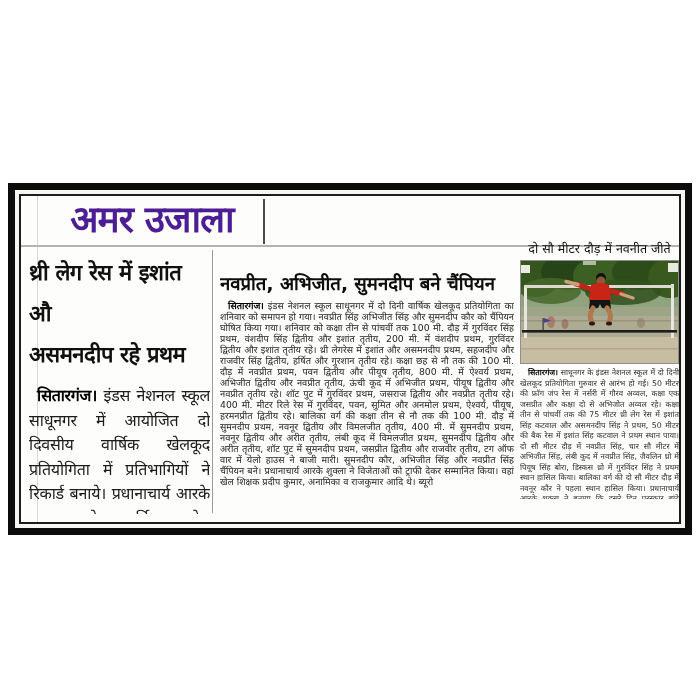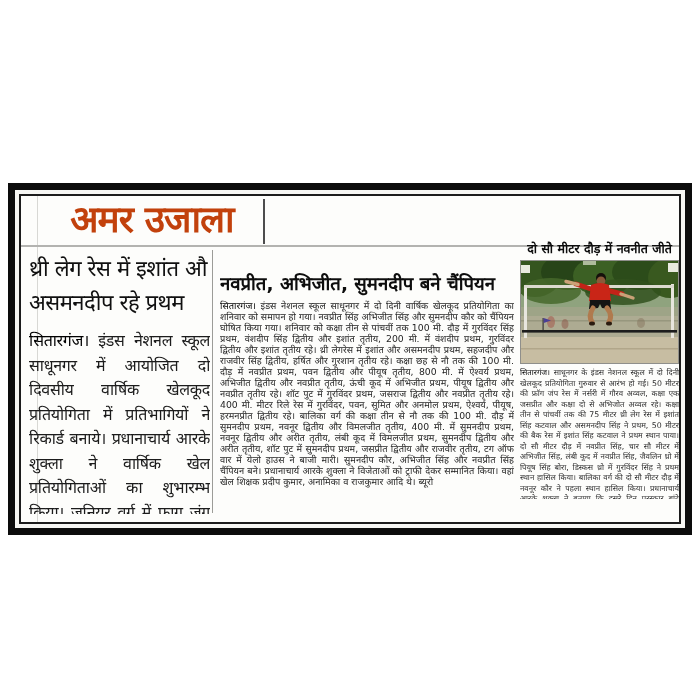--- a/index.html
+++ b/index.html
@@ -33,58 +33,58 @@
   .masthead-right {
     position:absolute; left:258px; top:-4px; width:398px; text-align:center;
     font-size:41px; line-height:52px; font-weight:bold; color:#4050a0;
     white-space:nowrap; letter-spacing:-1px;
   }
   .header-rule { position:absolute; left:0; right:0; top:49px; height:2px; background:#b3b3b0; }
 
   
   .left-article { position:absolute; left:8px; top:56px; width:181px; height:262px; overflow:hidden; }
   .left-headline {
-    font-size:22px; line-height:34px; font-weight:normal; color:#101010;
+    font-size:22px; line-height:41px; font-weight:bold; color:#101010;
     white-space:pre-line; letter-spacing:-0.5px;
   }
   .left-body {
     margin-top:9px; font-size:16px; line-height:24.5px; color:#1c1c1c;
     text-align:justify; letter-spacing:-0.3px;
   }
-  .dateline { font-weight:normal; color:#000; }
+  .dateline { font-weight:bold; color:#000;margin-left:8px; }
 
   .col-divider { position:absolute; left:191px; top:54px; height:263px; width:1px; background:#9c9c98; }
 
   
   .center-article { position:absolute; left:199px; top:60px; width:294px; height:258px; overflow:hidden; }
   .center-headline { font-size:18.5px; line-height:23px; font-weight:bold; color:#0d0d0d; white-space:nowrap;margin-top:16px; }
   .center-body { margin-top:5px; font-size:9.3px; line-height:11px; color:#262626; text-align:justify; }
 
   
   .right-article { position:absolute; left:499px; top:45px; width:159px; height:273px; overflow:hidden; }
-  .right-headline { font-size:12.5px; line-height:16px; font-weight:bold; color:#0d0d0d; text-align:center; white-space:nowrap; }
+  .right-headline { font-size:12.5px; line-height:16px; font-weight:normal; color:#0d0d0d; text-align:center; white-space:nowrap; }
   .photo-box {
     margin-top:3px; width:159px; height:104px; box-sizing:border-box;
     border:1px solid #8f8f8b; background:#b9c0a6;
   }
   .photo-box svg { display:block; width:100%; height:100%; }
   .right-body { margin-top:4px; font-size:7.8px; line-height:10.5px; color:#2e2e2e; text-align:justify; height:131px; overflow:hidden; }
 </style>
 </head>
 <body>
 
 <div class="canvas">
 
   <div class="clip-frame">
     <div class="clip-gap">
       <div class="clip-inner">
 
         <div class="scan-edge"></div>
 
-        <div class="masthead-left" style="color: #c2410c;">अमर उजाला</div>
+        <div class="masthead-left" style="color: #4c1d95;">अमर उजाला</div>
         <div class="masthead-divider"></div>
         <div class="header-rule"></div>
 
         <div class="left-article">
           <div class="left-headline">थ्री लेग रेस में इशांत औ
 असमनदीप रहे प्रथम</div>
           <p class="left-body"><b class="dateline">सितारगंज।</b> <span>इंडस नेशनल स्कूल साधूनगर में आयोजित दो दिवसीय वार्षिक खेलकूद प्रतियोगिता में प्रतिभागियों ने रिकार्ड बनाये। प्रधानाचार्य आरके शुक्ला ने वार्षिक खेल प्रतियोगिताओं का शुभारम्भ किया।  जूनियर वर्ग में फ्राग जंग रेस में गौरव, जसप्रीत प्रथम रहे। जूनियर सैक रेस में अभिजोत प्रथम रहे।</span></p>
         </div>
 
         <div class="col-divider"></div>

